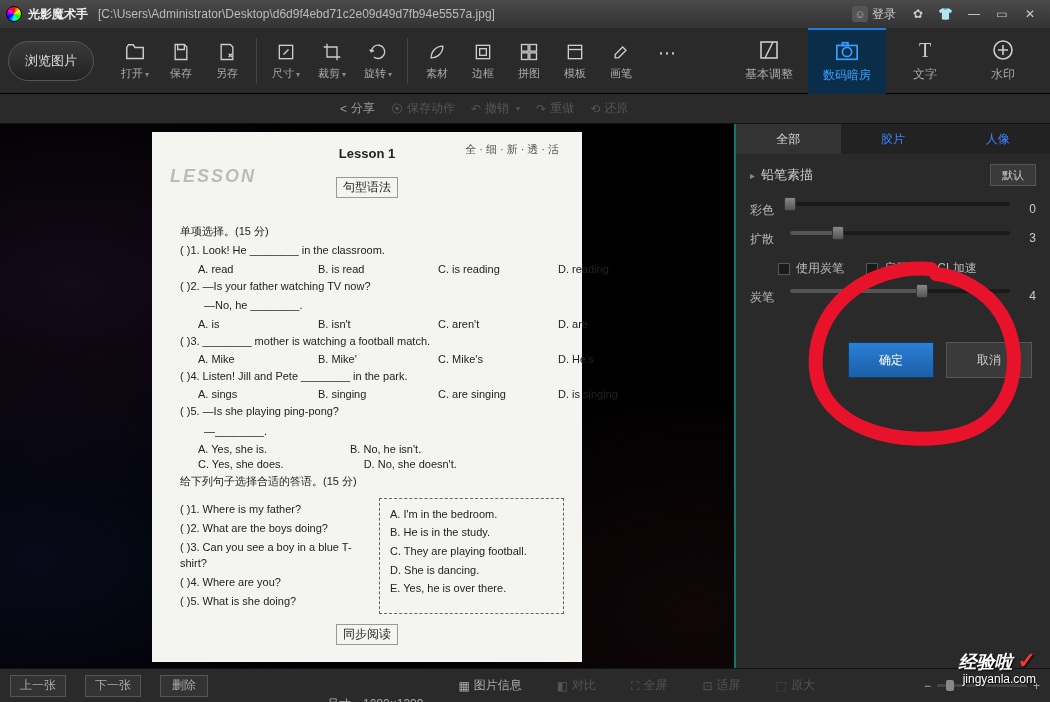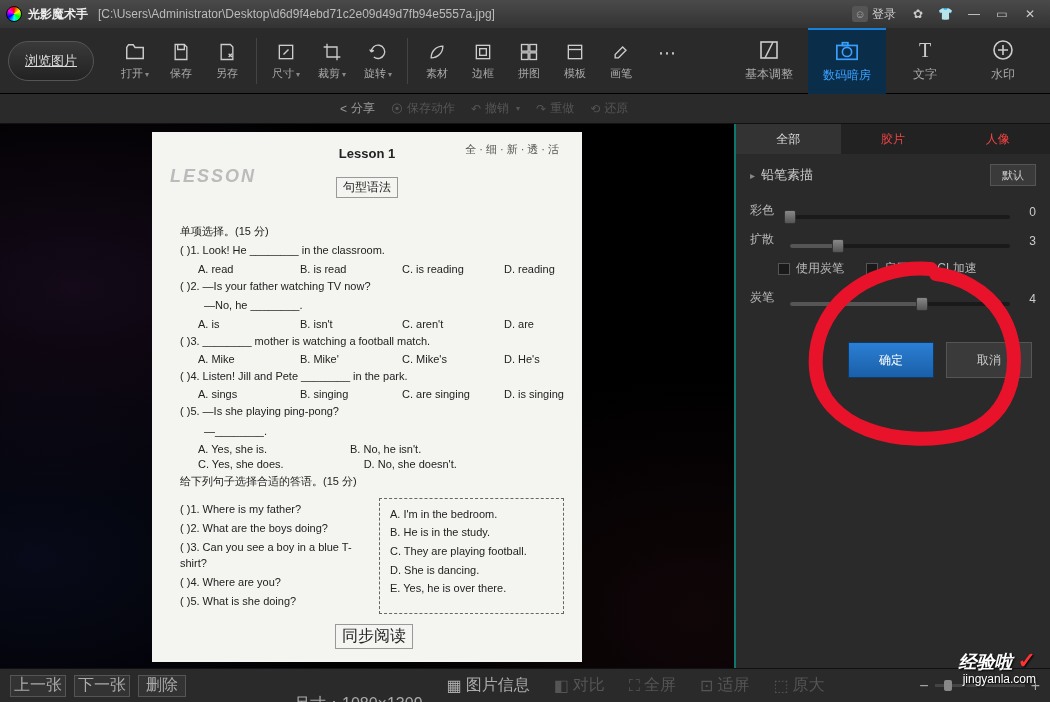--- a/index.html
+++ b/index.html
@@ -11,21 +11,21 @@
 .titlebar .title { flex:0 0 auto; font-weight:bold; color:#eee; }
 .titlebar .path { margin-left:10px; color:#bbb; }
 .titlebar .spacer { flex:1; }
 .titlebar .winbtns { display:flex; gap:0; }
 .titlebar .winbtn { width:28px; height:22px; display:flex; align-items:center; justify-content:center; color:#ccc; font-size:12px; }
 .titlebar .login { display:flex; align-items:center; gap:4px; margin-right:8px; }
 .titlebar .login .avatar{ width:16px;height:16px;background:#555;border-radius:3px;display:flex;align-items:center;justify-content:center;font-size:11px;color:#aaa;}
 
 
 .toolbar { height:66px; background:#2a2a2a; display:flex; align-items:center; padding:0 8px; border-bottom:1px solid #000; }
-.browse-btn { width:86px; height:40px; border:1px solid #555; border-radius:20px; background:linear-gradient(#3a3a3a,#222); color:#ddd; font-size:13px; display:flex; align-items:center; justify-content:center; margin-right:18px;text-decoration:underline; }
+.browse-btn { width:86px; height:40px; border:1px solid #555; border-radius:20px; background:linear-gradient(#3a3a3a,#222); color:#ddd; font-size:13px; display:flex; align-items:center; justify-content:center; margin-right:18px; }
 .tbtn { display:flex; flex-direction:column; align-items:center; justify-content:center; color:#aaa; font-size:11px; width:46px; height:56px; gap:3px; position:relative;}
 .tbtn .ico { width:22px; height:22px; display:flex; align-items:center; justify-content:center; color:#ccc; }
 .tbtn .caret { font-size:8px; margin-left:2px; color:#888;}
 .tbtn-group { display:flex; }
 .tb-sep { width:1px; height:46px; background:#444; margin:0 6px; }
 .right-tools { margin-left:auto; display:flex; }
 .rtbtn { width:78px; height:66px; display:flex; flex-direction:column; align-items:center; justify-content:center; color:#aaa; font-size:12px; gap:4px; }
 .rtbtn.active { background:#0a2d4a; color:#3aa0ff; border-top:2px solid #1b7fd6; }
 .rtbtn .ico { width:24px; height:24px; display:flex; align-items:center; justify-content:center; }
 
@@ -37,53 +37,53 @@
 
 .content { position:absolute; top:124px; bottom:34px; left:0; right:0; display:flex; background:#0c0c0c; }
 .canvas-area { flex:1; position:relative; display:flex; align-items:flex-start; justify-content:center; padding-top:8px; overflow:hidden; background:#000; }
 .canvas-area::before{content:"";position:absolute;inset:0;background:radial-gradient(ellipse at 10% 30%, rgba(80,40,100,.25), transparent 40%),radial-gradient(ellipse at 5% 80%, rgba(30,40,100,.25), transparent 35%),radial-gradient(ellipse at 95% 90%, rgba(80,30,40,.2), transparent 35%);pointer-events:none;}
 .doc { width:430px; height:530px; background:#f4f4f0; color:#222; padding:14px 18px 10px; font-size:11px; position:relative; font-family:"Times New Roman",serif; }
 .doc .faded { color:#bbb; font-size:18px; font-weight:bold; letter-spacing:2px; position:absolute; top:34px; left:18px; font-style:italic;}
 .doc .lesson { text-align:center; font-weight:bold; font-size:13px; margin-bottom:10px; }
 .doc .corner { position:absolute; top:10px; right:20px; font-size:11px; letter-spacing:3px; color:#555;}
 .doc .section { font-size:12px; margin:6px 0 10px; border:1px solid #999; display:inline-block; padding:1px 6px; position:relative; left:50%; transform:translateX(-50%);}
 .doc .q { margin:4px 0; line-height:1.4; padding-left:10px;}
-.doc .opts { display:flex; gap:30px; padding-left:28px; margin-bottom:3px;}
+.doc .opts { display:flex; gap:48px; padding-left:28px; margin-bottom:3px;}
 .doc .opts span{ min-width:72px;}
 .doc .part2 { display:flex; gap:8px; margin-top:8px;}
 .doc .qcol { flex:1; }
 .doc .abox { border:1px dashed #666; padding:6px 10px; width:185px; font-size:11px; line-height:1.7;}
-.doc .footer-sec { text-align:center; margin-top:10px; font-size:16px; border:1px solid #999; display:inline-block; padding:1px 6px; position:relative; left:50%; transform:translateX(-50%);margin-left:7px;}
+.doc .footer-sec { text-align:center; margin-top:10px; font-size:12px; border:1px solid #999; display:inline-block; padding:1px 6px; position:relative; left:50%; transform:translateX(-50%);}
 
 
 .panel { width:316px; background:#2a2a2a; border-left:2px solid #0f766e; display:flex; flex-direction:column; position:relative;}
 .ptabs { height:30px; display:flex; background:#222; }
-.ptab { flex:1; display:flex; align-items:center; justify-content:center; color:#ef4444; font-size:12px; }
+.ptab { flex:1; display:flex; align-items:center; justify-content:center; color:#3b82f6; font-size:12px; }
 .ptab.active { background:#333; color:#ddd; }
 .effect-head { display:flex; align-items:center; justify-content:space-between; padding:10px 14px; color:#ccc; font-size:13px; }
 .effect-head .arrow { color:#888; margin-right:6px; font-size:10px;}
 .default-btn { width:46px; height:22px; background:#3a3a3a; border:1px solid #555; color:#ccc; font-size:11px; display:flex; align-items:center; justify-content:center;}
-.slider-row { display:flex; align-items:flex-end; padding:6px 14px; gap:10px; color:#bbb; font-size:12px;}
+.slider-row { display:flex; align-items:flex-start; padding:6px 14px; gap:10px; color:#bbb; font-size:12px;}
 .slider-row .label { width:30px; }
 .slider { flex:1; height:4px; background:#1a1a1a; border-radius:2px; position:relative; }
 .slider .track { position:absolute; left:0; top:0; bottom:0; background:#555; border-radius:2px;}
 .slider .thumb { position:absolute; top:-5px; width:12px; height:14px; background:linear-gradient(#888,#555); border:1px solid #333; border-radius:2px; transform:translateX(-50%);}
 .slider-row .val { width:16px; text-align:right; color:#ccc;}
 .chk-row { display:flex; align-items:center; padding:6px 14px; gap:22px; color:#bbb; font-size:12px;margin-left:28px;}
 .chk { width:12px; height:12px; background:#1a1a1a; border:1px solid #555; margin-right:6px; display:inline-block; vertical-align:middle;}
 .btn-row { display:flex; gap:12px; justify-content:flex-end; padding:30px 18px 0; }
 .btn { width:86px; height:36px; display:flex; align-items:center; justify-content:center; font-size:12px; }
 .btn.ok { background:linear-gradient(#2b7fd4,#1a5fa8); color:#fff; border:1px solid #0d3a66;}
 .btn.cancel { background:#3a3a3a; color:#ccc; border:1px solid #555;}
 
 
 .red-annot { position:absolute; pointer-events:none; }
 
 
-.bottombar { position:absolute; bottom:0; left:0; right:0; height:34px; background:#2a2a2a; border-top:1px solid #111; display:flex; align-items:center; padding:0 10px; gap:8px; color:#aaa; font-size:16px;}
+.bottombar { position:absolute; bottom:0; left:0; right:0; height:34px; background:#2a2a2a; border-top:1px solid #111; display:flex; align-items:center; padding:0 10px; gap:19px; color:#aaa; font-size:12px;}
 .bottombar .nav { width:56px; height:22px; background:#333; border:1px solid #555; display:flex; align-items:center; justify-content:center;}
 .bottombar .del { width:48px; height:22px; background:#333; border:1px solid #555; display:flex; align-items:center; justify-content:center;}
 .bottombar .info { margin-left:100px;margin-top:37px; }
 .bottombar .ibtn { display:flex; align-items:center; gap:4px; margin-left:16px;}
 .bottombar .ibtn.disabled { color:#555;}
 .bottombar .zoom { margin-left:auto; display:flex; align-items:center; gap:6px;}
 .bottombar .zslider{ width:90px; height:3px; background:#444; position:relative;}
 .bottombar .zslider .thumb{ position:absolute; left:10%; top:-4px; width:8px; height:11px; background:#888; border-radius:2px;}
 
 

